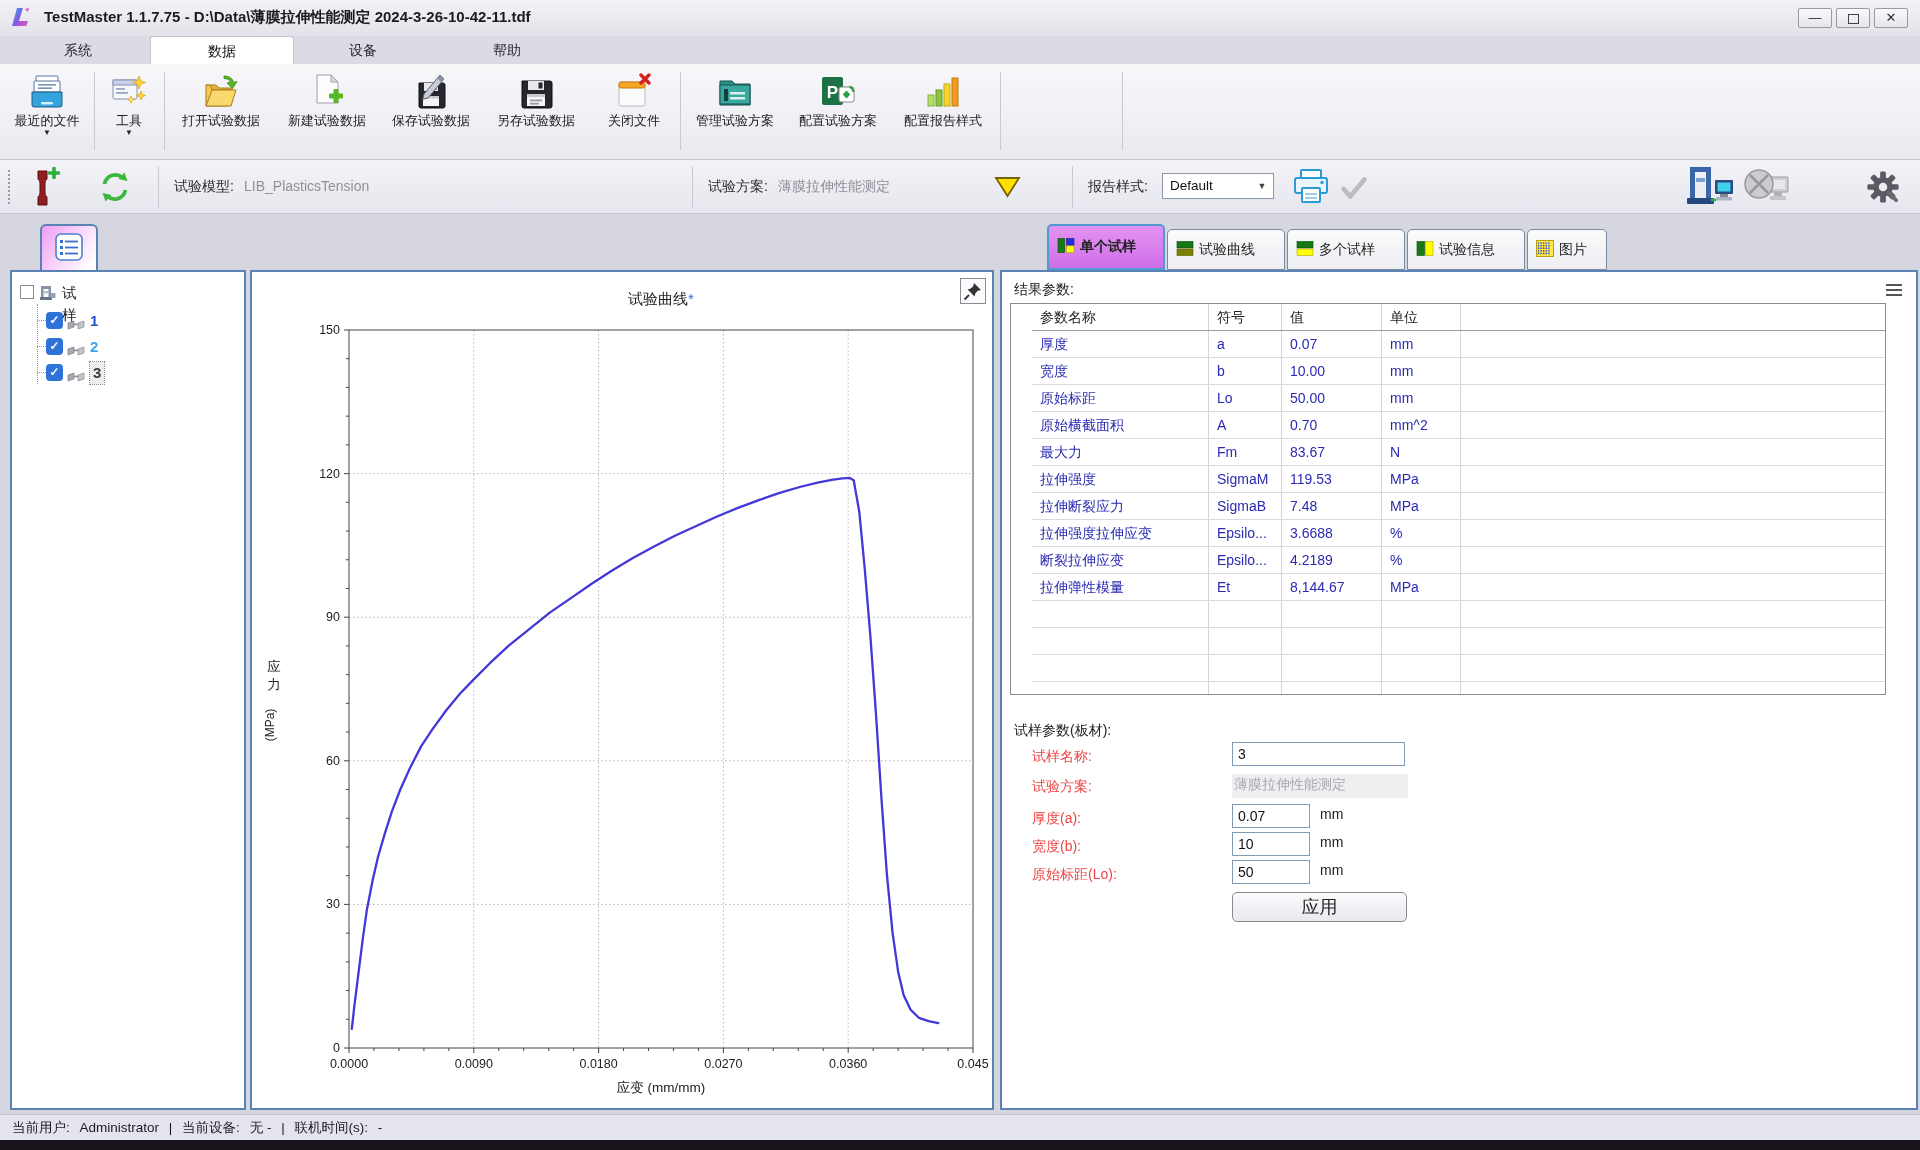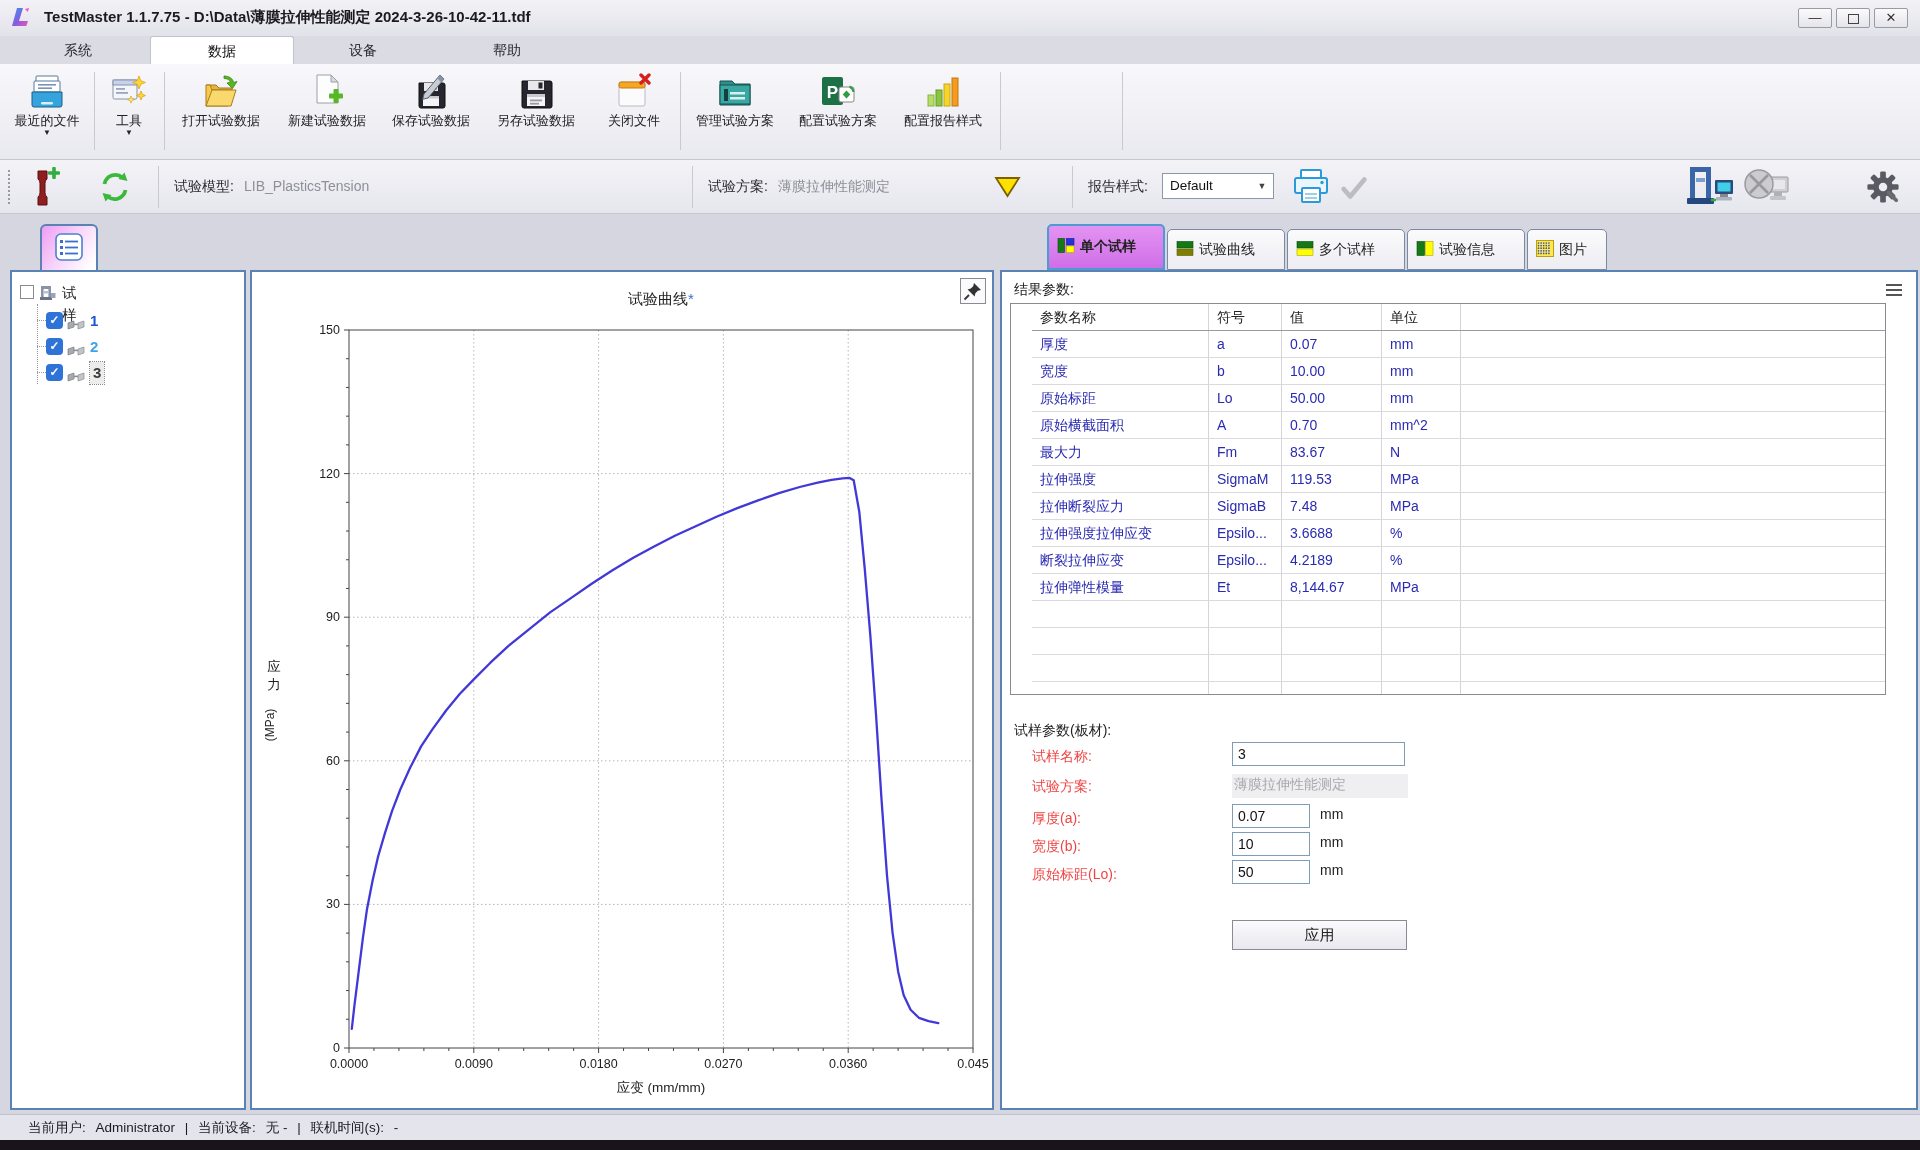--- a/index.html
+++ b/index.html
@@ -60,22 +60,22 @@
   .tr{display:flex;height:26px;line-height:26px;border-bottom:1px solid #dadade;font-size:14px;color:#2a2ab2;}
   .tr.head{color:#222;border-bottom:1px solid #9a9aa2;}
   .td{box-sizing:border-box;padding-left:8px;border-right:1px solid #d4d4d9;overflow:hidden;white-space:nowrap;}
   .c0{width:177px;}.c1{width:73px;}.c2{width:100px;}.c3{width:79px;}.c4{flex:1;border-right:none;}
   
   .form-label{position:absolute;font-size:14px;color:#ef4444;white-space:nowrap;}
   .form-input{position:absolute;height:24px;border:1px solid #7f9db9;font-size:14px;color:#111;
               font-family:"Liberation Sans",sans-serif;box-sizing:border-box;padding:0 5px;background:#fff;}
   .form-ro{position:absolute;height:22px;font-size:14px;color:#a9a9ae;background:#efeff2;padding:2px 6px 0 2px;}
   .form-unit{position:absolute;font-size:14px;color:#222;}
-  .apply-btn{position:absolute;border:1px solid #8a8a92;border-radius:0;background:linear-gradient(#fbfbfd,#e8e8ee);
-             font-size:15px;color:#222;text-align:center;font-family:"Liberation Sans",sans-serif;margin-top:28px;}
+  .apply-btn{position:absolute;border:1px solid #8a8a92;border-radius:5px;background:linear-gradient(#fbfbfd,#e8e8ee);
+             font-size:18px;color:#222;text-align:center;font-family:"Liberation Sans",sans-serif;}
   .hamburger{position:absolute;width:20px;height:16px;}
   .hamburger div{height:2px;background:#555;margin:3px 2px 0 2px;}
   
   .pinbtn{position:absolute;left:708px;top:6px;width:26px;height:26px;border:1px solid #8a8a92;background:#fbfbfd;box-sizing:border-box;}
   
   .statusbar{left:0;top:1114px;width:1920px;height:26px;background:#e4e4ec;border-top:1px solid #c2c2cc;box-sizing:border-box;
              font-size:13.5px;color:#1a1a1f;line-height:25px;}
   .statusbar span{margin-right:6px;}
   .bottomstrip{left:0;top:1140px;width:1920px;height:10px;background:#19141b;}
 </style>
@@ -669,21 +669,21 @@
       <input class="form-input" style="left: 230px; top: 560px; width: 78px;" value="10">
       <div class="form-unit" style="left:318px;top:562px;">mm</div>
       <div class="form-label" style="left:30px;top:594px;">原始标距(Lo):</div>
       <input class="form-input" style="left: 230px; top: 588px; width: 78px;" value="50">
       <div class="form-unit" style="left:318px;top:590px;">mm</div>
       <button class="apply-btn" style="left:230px;top:620px;width:175px;height:30px;">应用</button>
     </div>
 </div>
 
 <div class="abs statusbar">
-  <span style="margin-left:28px;">当前用户:</span>
+  <span style="margin-left:12px;">当前用户:</span>
   <span>Administrator</span>
   <span>|</span>
   <span>当前设备:</span>
   <span>无  -</span>
   <span>|</span>
   <span>联机时间(s):</span>
   <span>-</span>
 </div>
 <div class="abs bottomstrip"></div>
 

